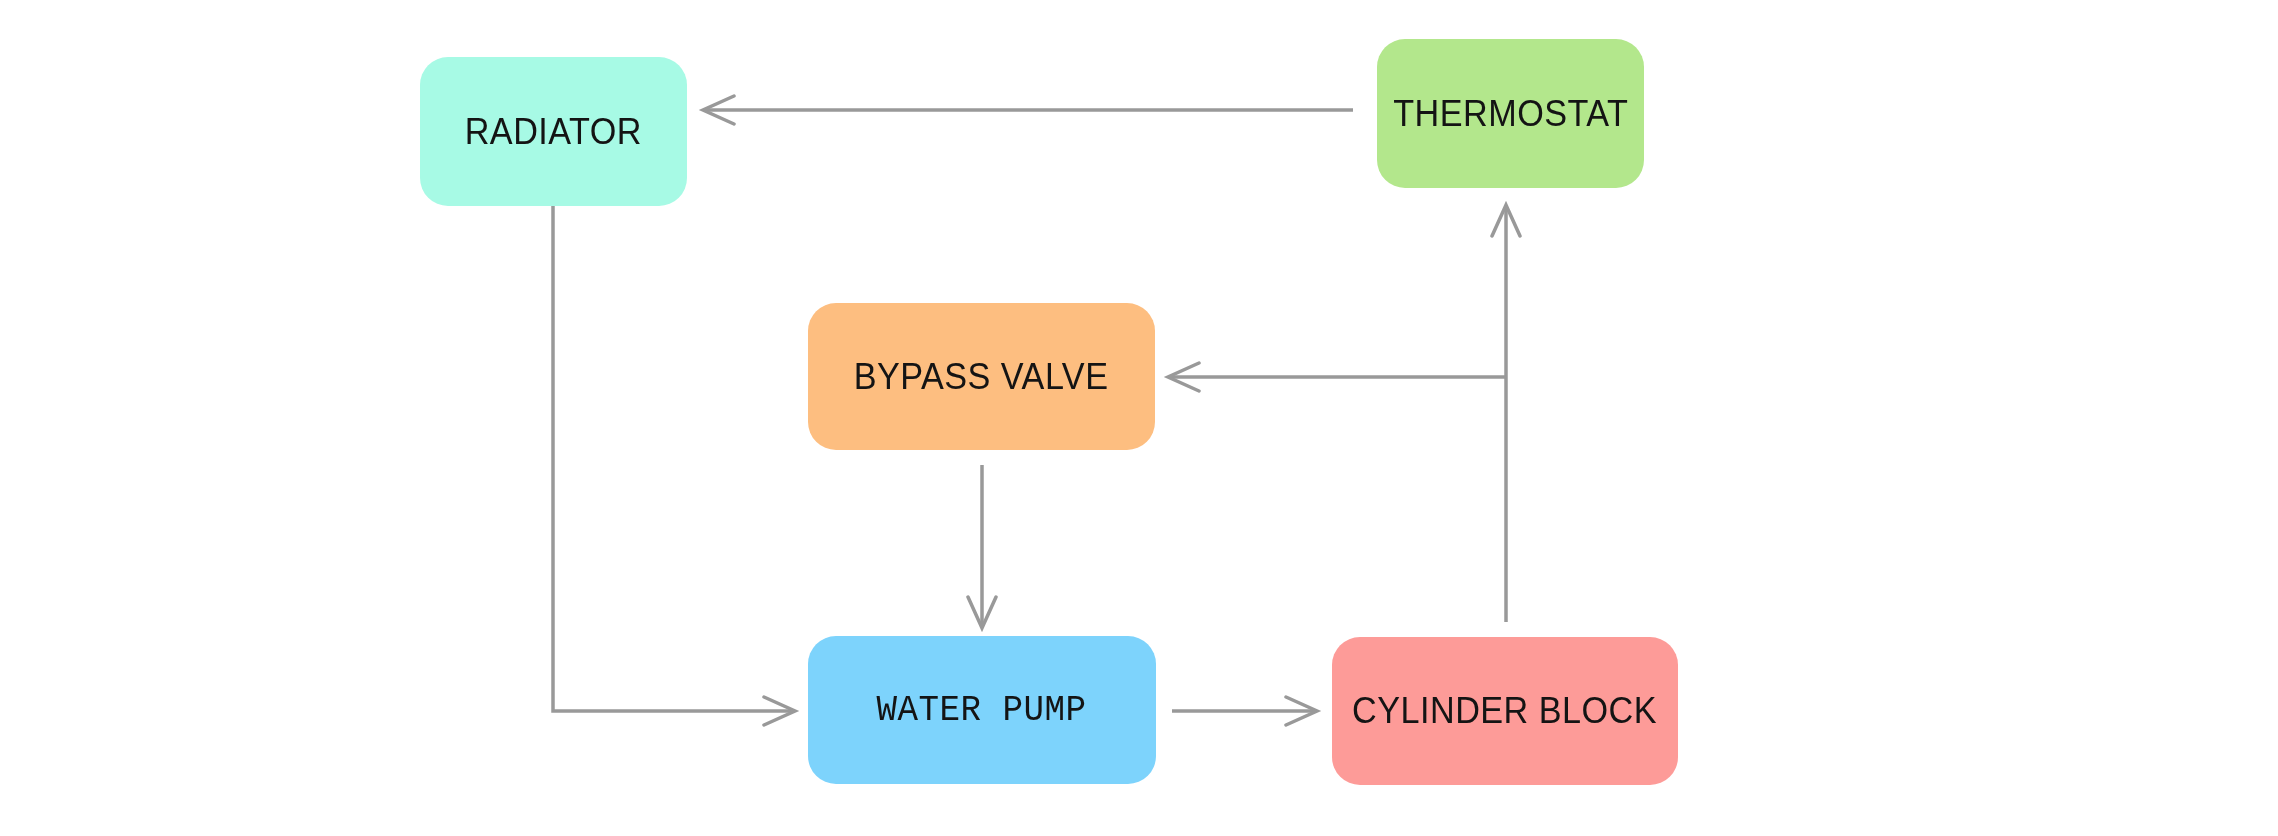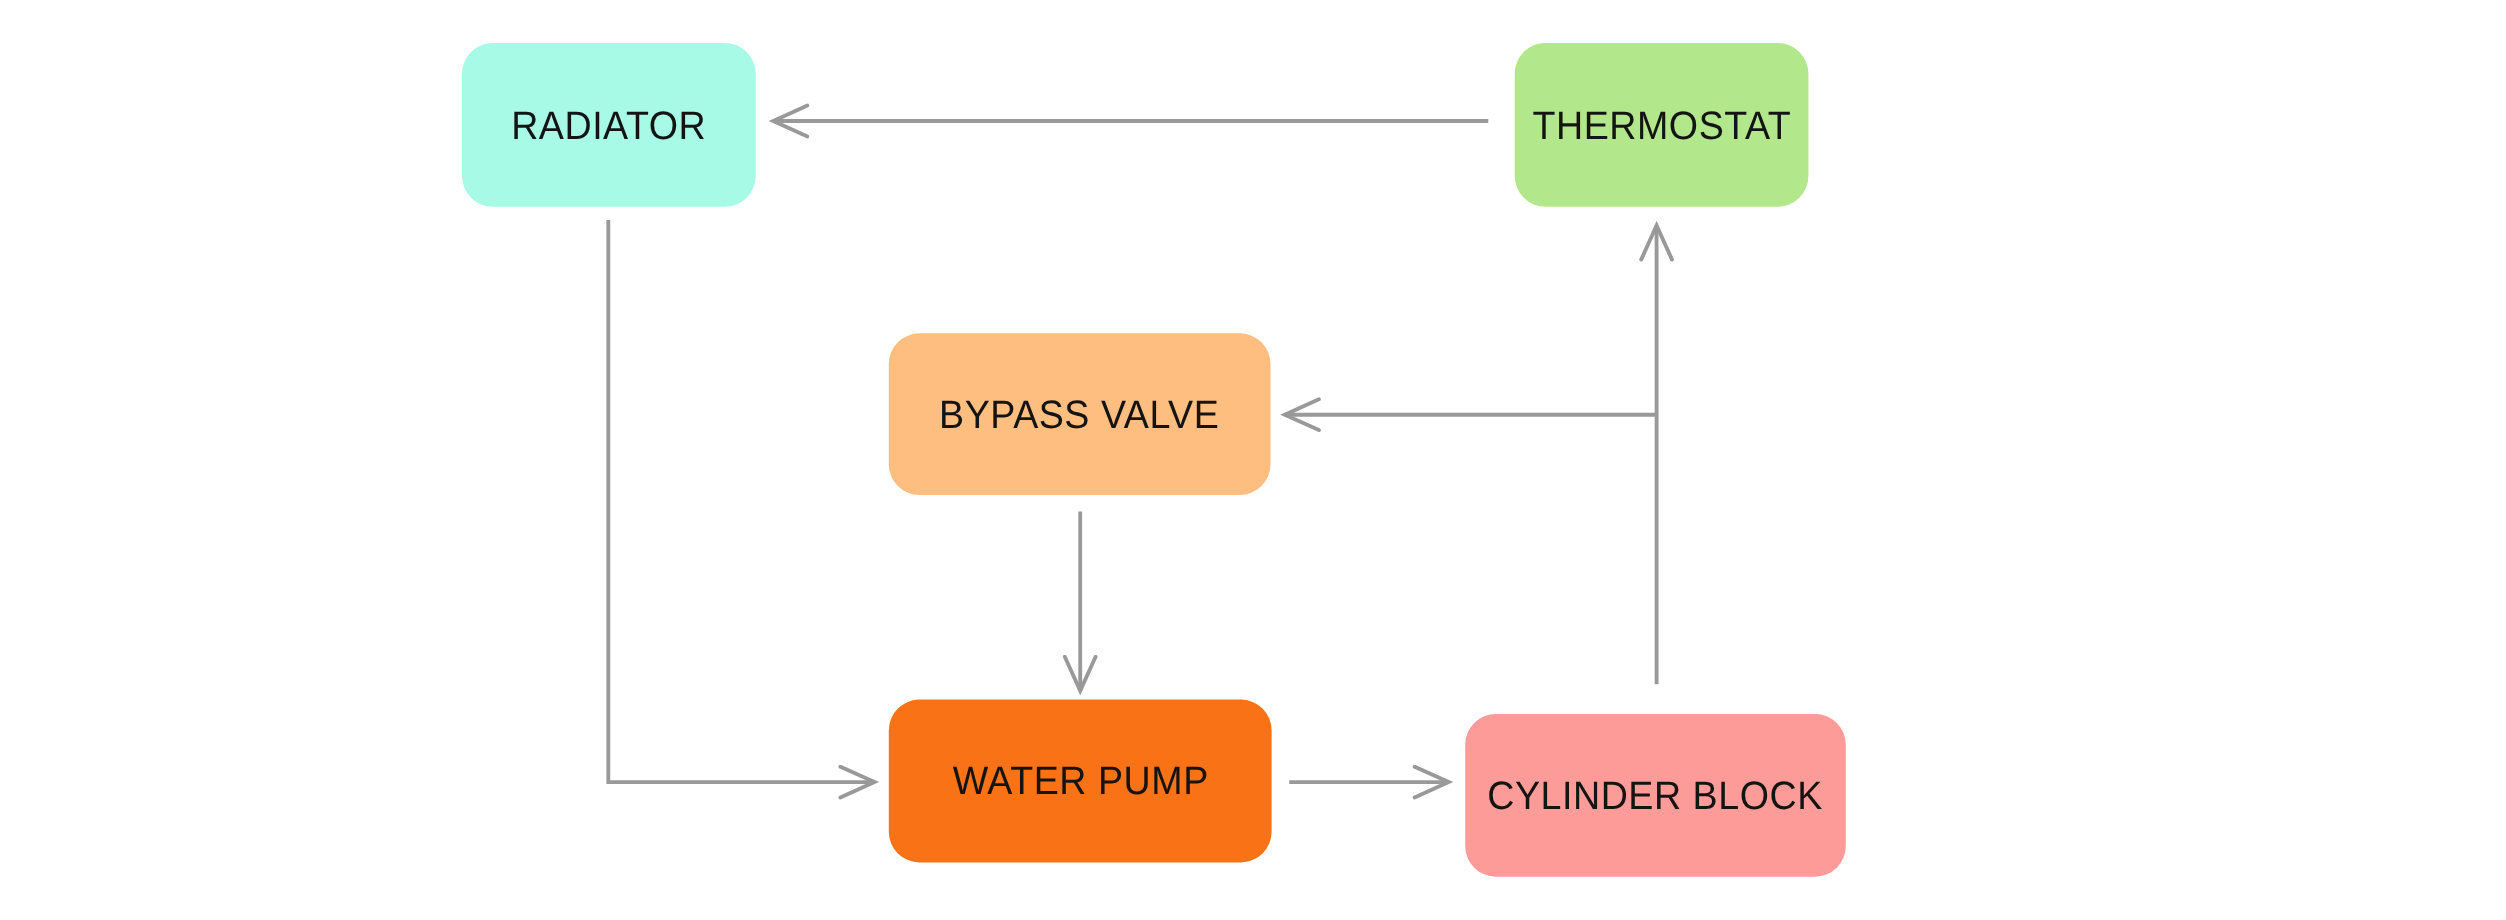--- a/index.html
+++ b/index.html
@@ -34,25 +34,25 @@
   }
   .node .label {
     font-size: 36px;
     font-weight: 500;
     letter-spacing: 0.5px;
     color: #141414;
     white-space: nowrap;
     transform: scaleX(0.95);
   }
   
-  #node-radiator       { left: 420px;  top: 39px;  width: 267px; height: 149px; }
+  #node-radiator       { left: 420px;  top: 57px;  width: 267px; height: 149px; }
   #node-thermostat     { left: 1377px; top: 39px;  width: 267px; height: 149px; }
   #node-bypass-valve   { left: 808px;  top: 303px; width: 347px; height: 147px; justify-content: center; }
   #node-water-pump     { left: 808px;  top: 636px; width: 348px; height: 148px; }
-  #node-cylinder-block { left: 1332px; top: 637px; width: 346px; height: 148px; margin-top: 12px; }
+  #node-cylinder-block { left: 1332px; top: 637px; width: 346px; height: 148px; }
 </style>
 </head>
 <body>
 
 <div id="stage">
 
   <svg id="edge-layer" viewBox="0 0 2278 836" xmlns="http://www.w3.org/2000/svg">
     <defs>
       <marker id="arrow-open" markerUnits="userSpaceOnUse" markerWidth="44" markerHeight="34" refX="33" refY="16" orient="auto">
         <path d="M2,2 L33,16 L2,30" fill="none" stroke="#999999" stroke-width="3.5" stroke-linecap="round" stroke-linejoin="miter"></path>
@@ -73,21 +73,21 @@
   </div>
 
   <div class="node" id="node-thermostat" style="background: rgb(179, 231, 140);">
     <span class="label">THERMOSTAT</span>
   </div>
 
   <div class="node" id="node-bypass-valve" style="background: rgb(253, 190, 128);">
     <span class="label">BYPASS VALVE</span>
   </div>
 
-  <div class="node" id="node-water-pump" style="background: #f97316;">
+  <div class="node" id="node-water-pump" style="background: #7dd3fc; font-family: Liberation Mono, monospace;">
     <span class="label">WATER PUMP</span>
   </div>
 
   <div class="node" id="node-cylinder-block" style="background: rgb(253, 155, 152);">
     <span class="label">CYLINDER BLOCK</span>
   </div>
 
 </div>
 
 </body></html>

